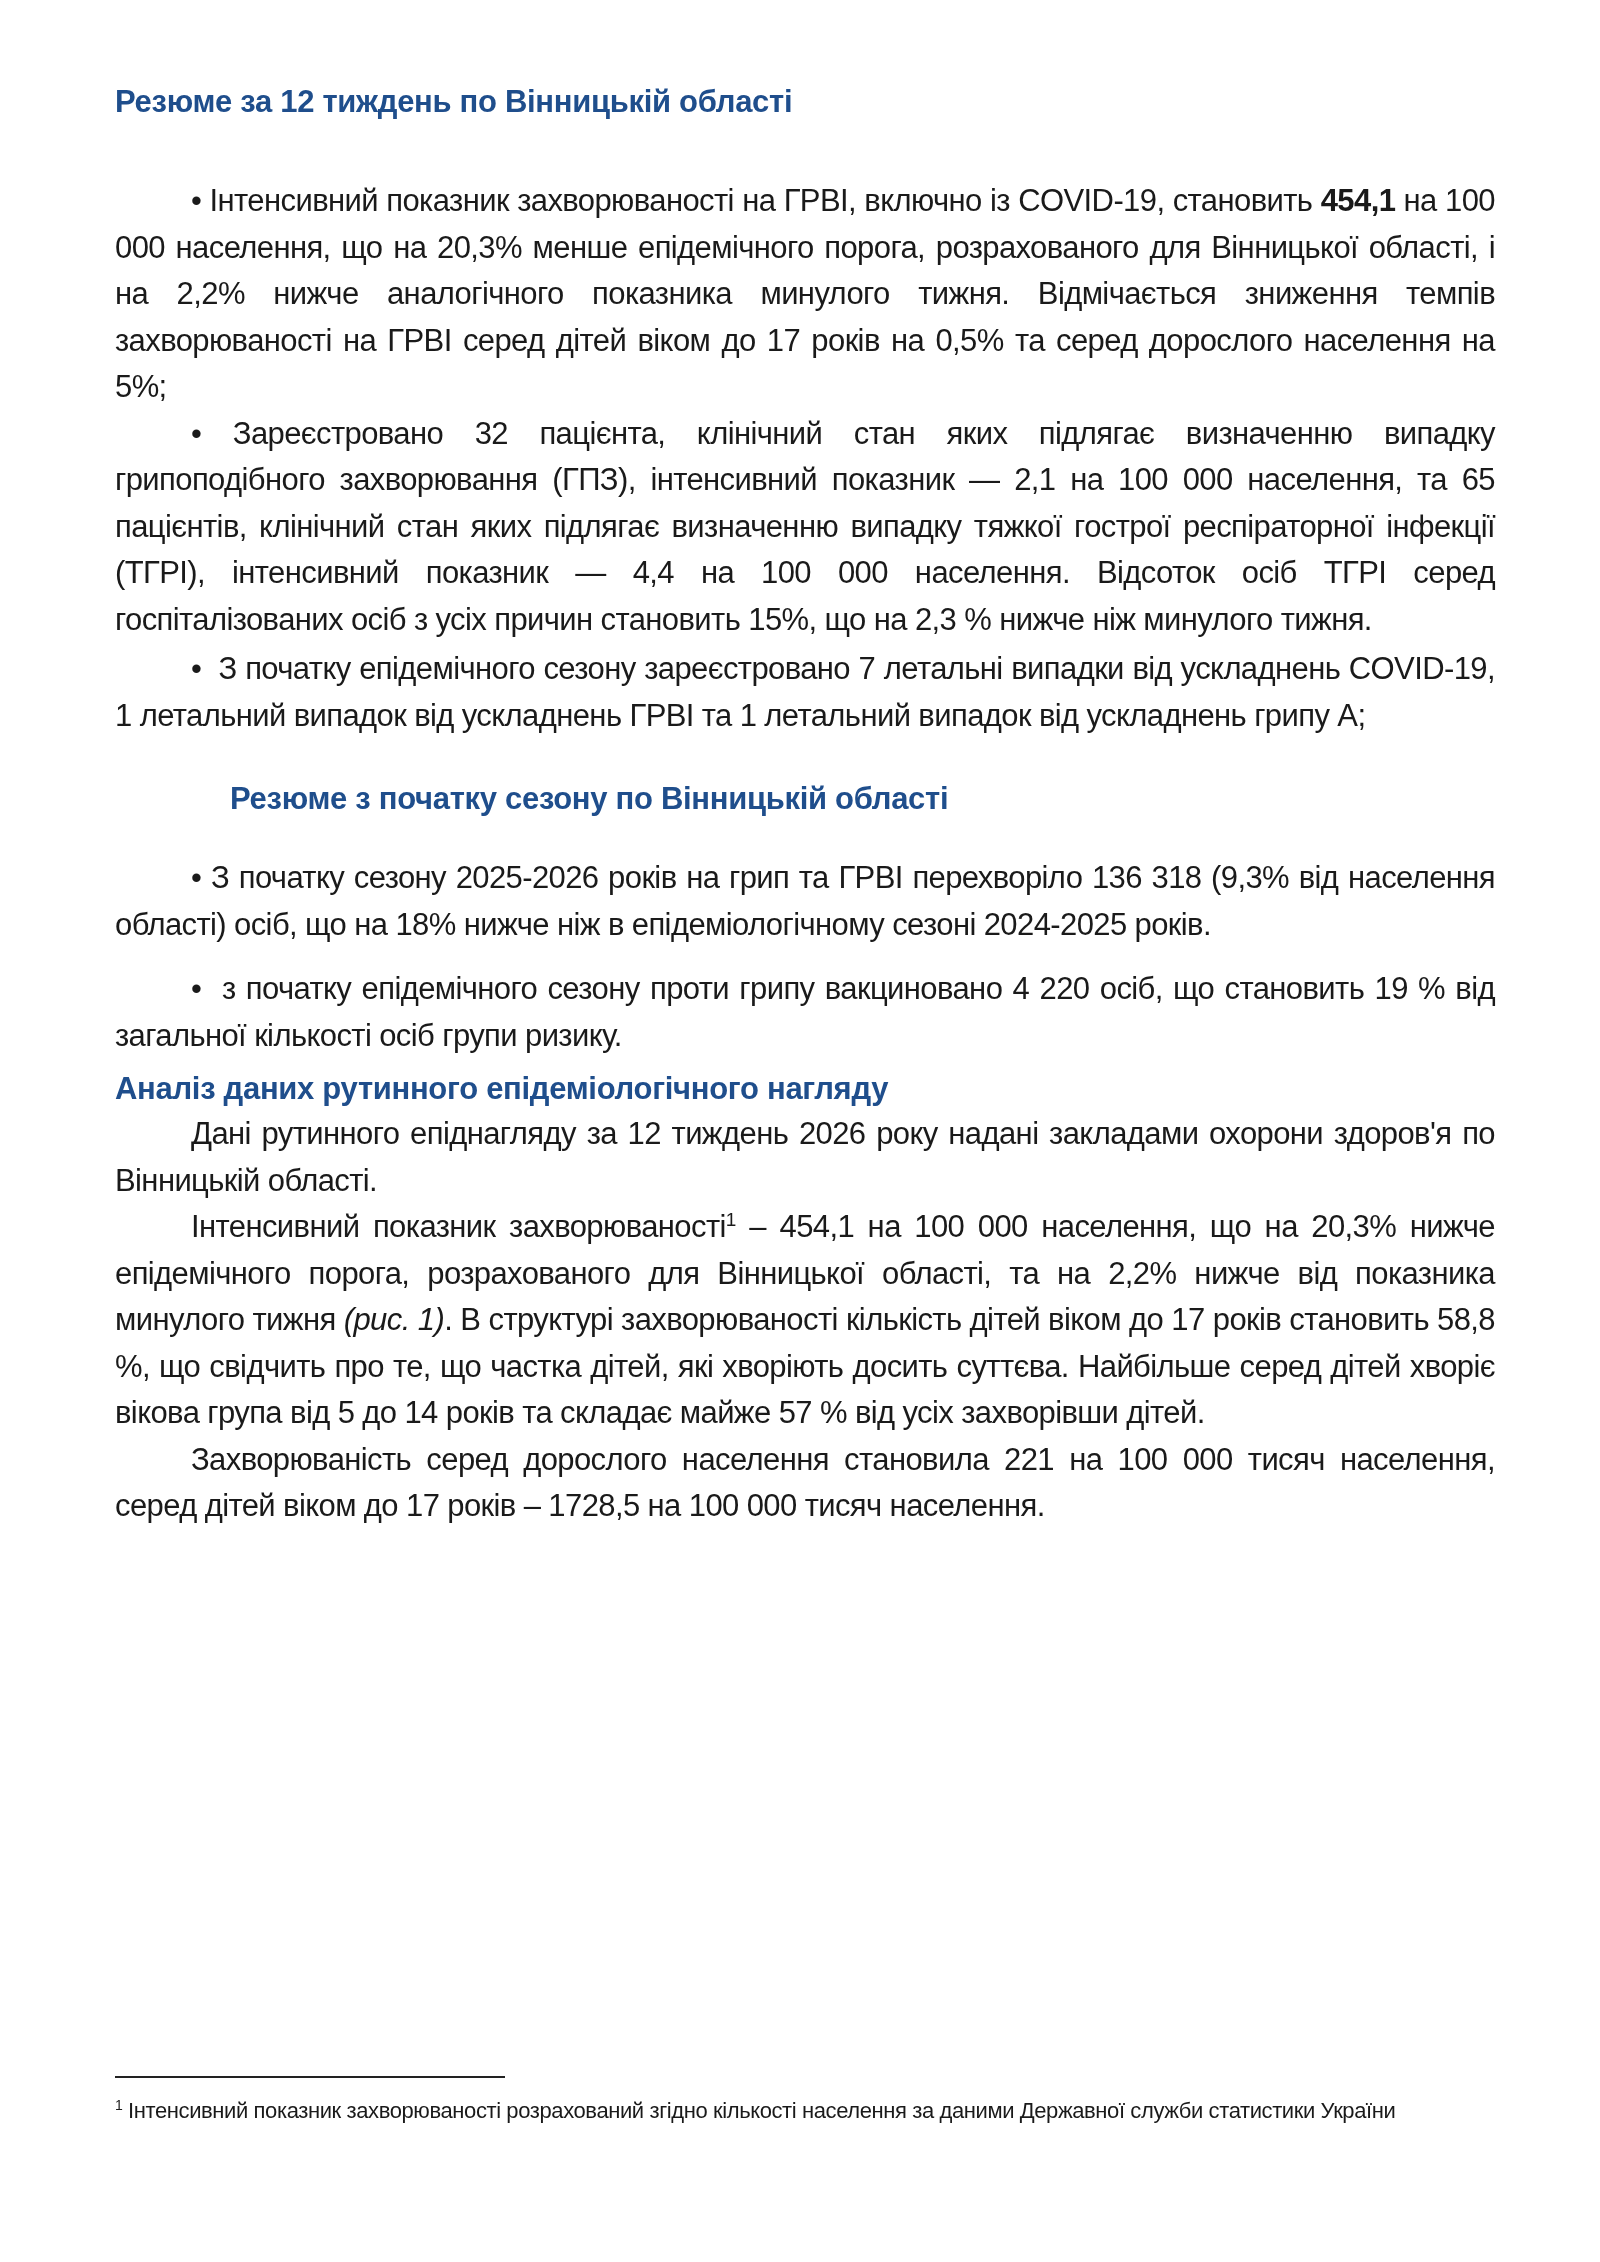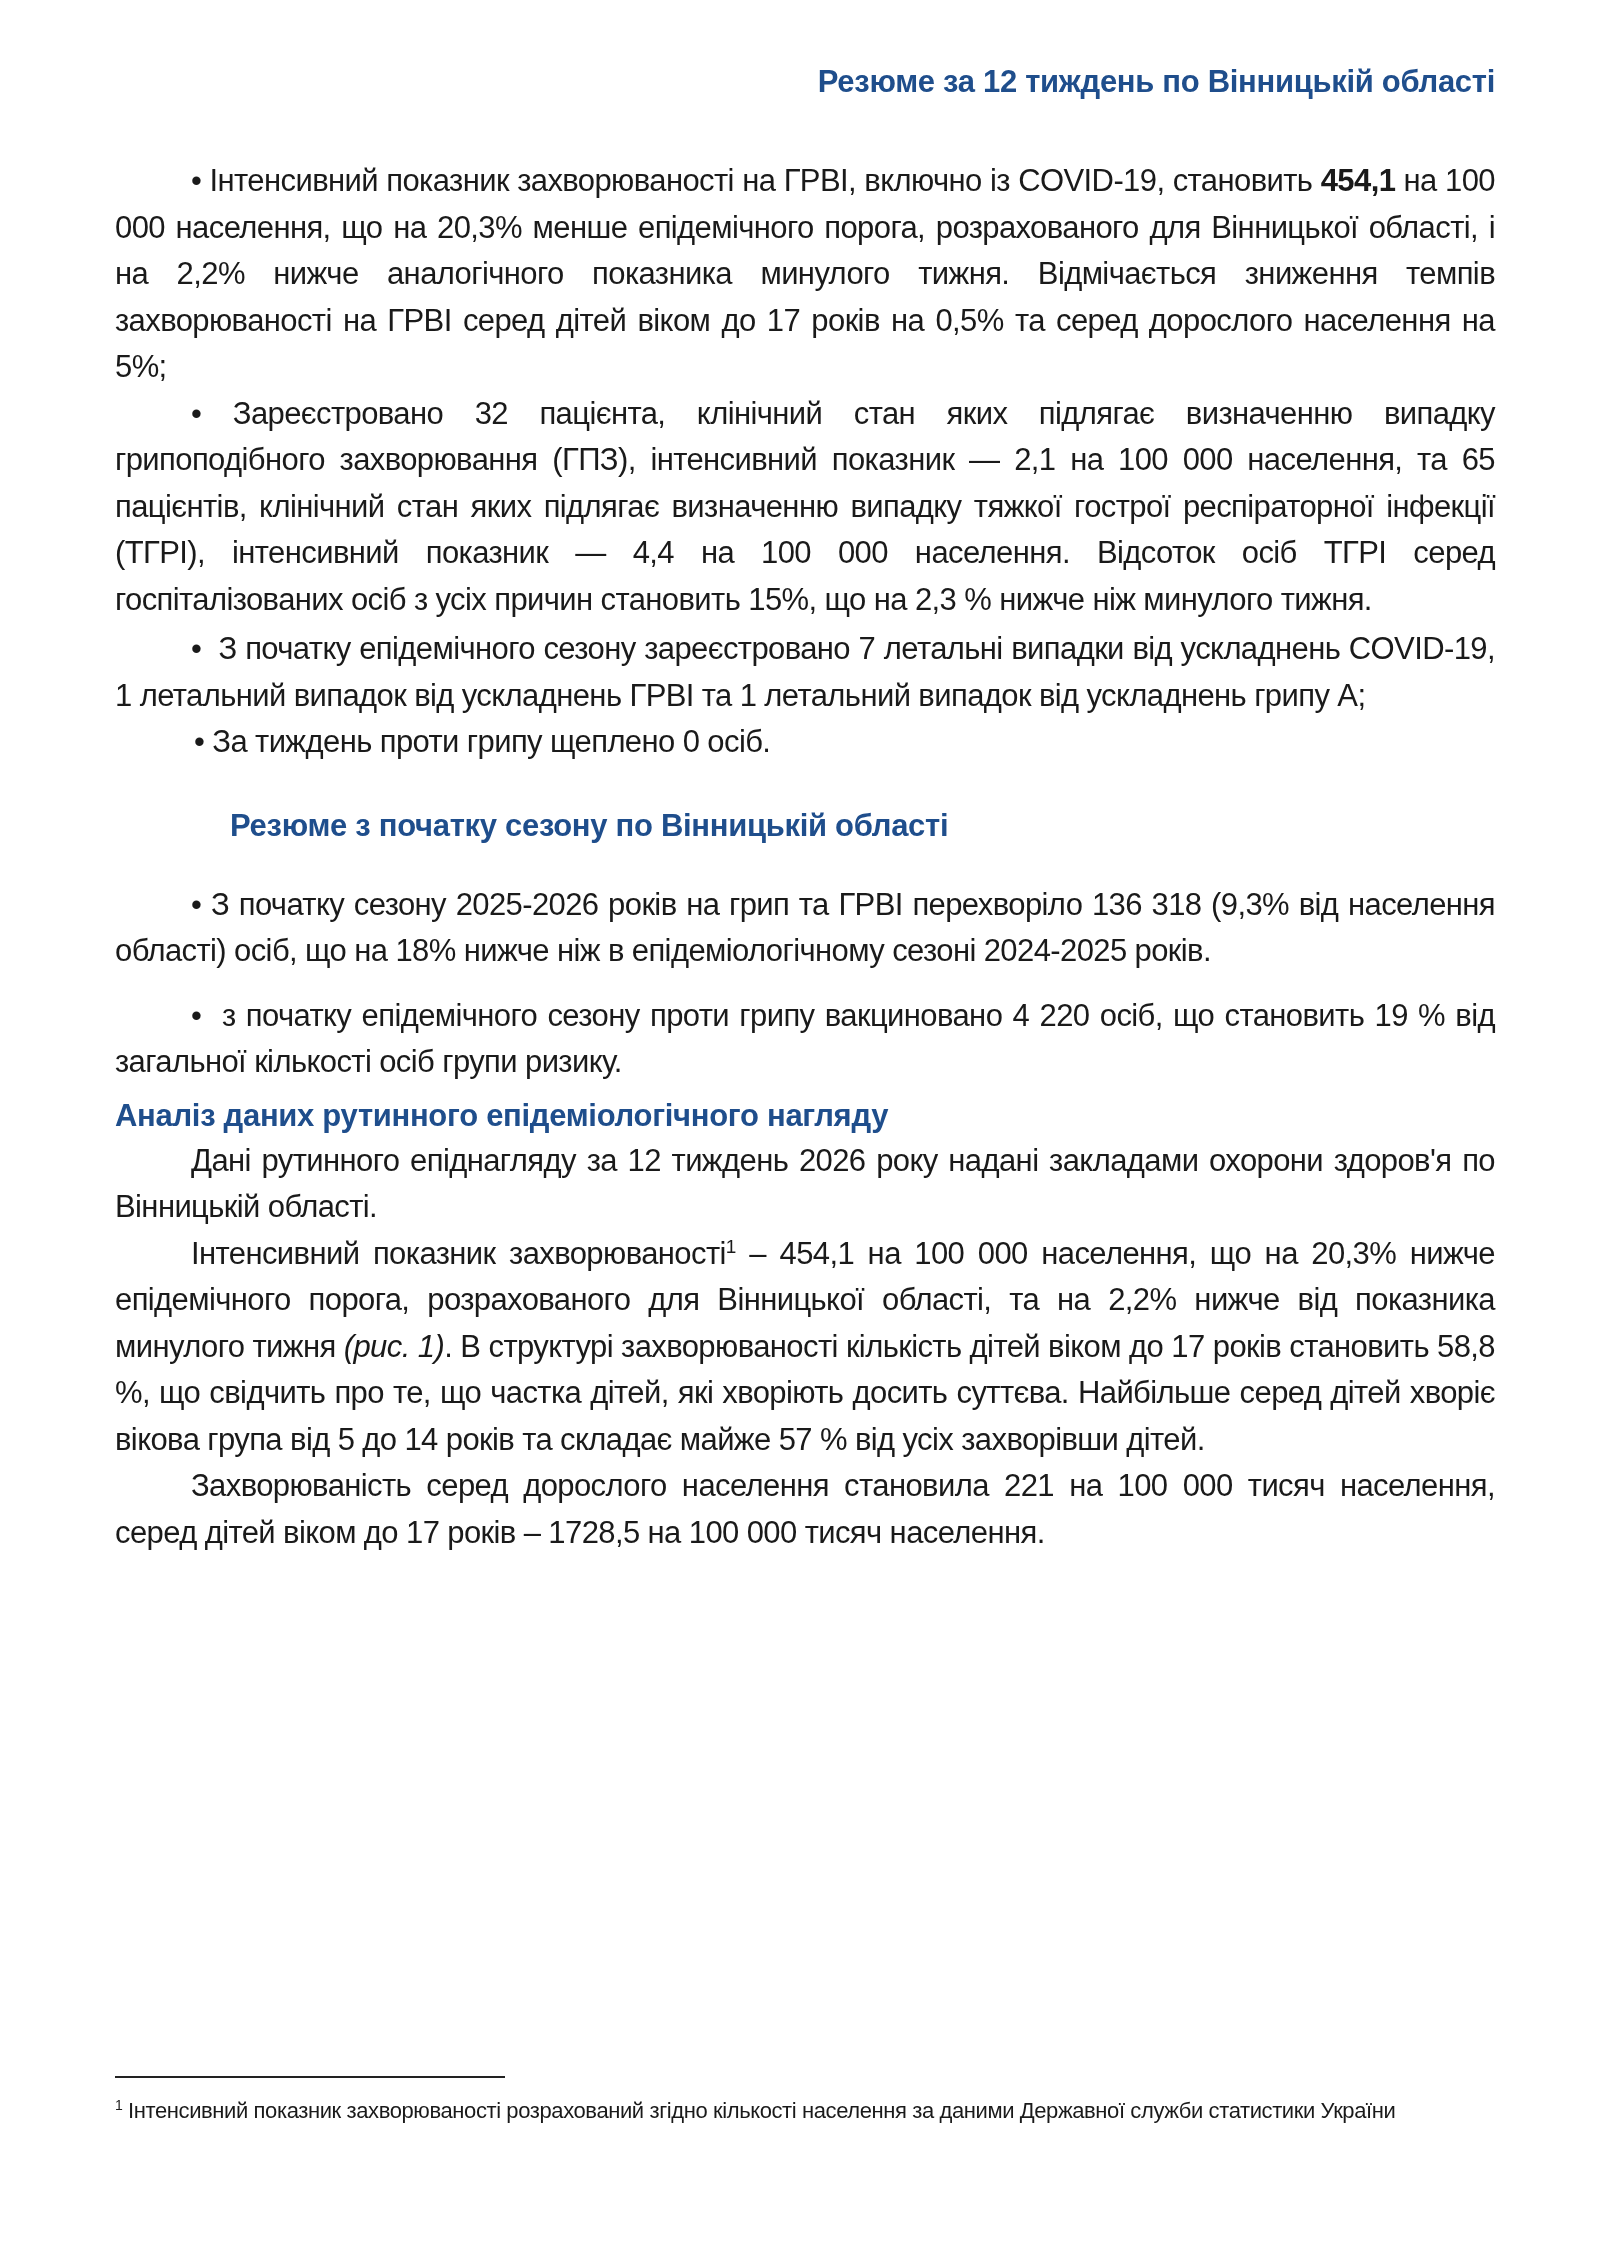--- a/index.html
+++ b/index.html
@@ -23,31 +23,30 @@
     sup { font-size: 19px; line-height: 0; }
     .fn-line { position: absolute; left: 115px; top: 2076px; width: 390px; height: 2px; background: #222; }
     .fn { position: absolute; left: 115px; top: 2094px; width: 1380px; font-size: 22px; line-height: 34px; letter-spacing: -0.4px; }
     .fn sup { font-size: 14px; }
   </style>
 </head>
 <body>
 
 <div class="page">
 
-  <h2 class="sec" style="margin-top:60px;text-align:right;">Резюме за 12 тиждень по Вінницькій області</h2>
+  <h2 class="sec" style="margin-top:80px;">Резюме за 12 тиждень по Вінницькій області</h2>
 
   <div style="height:54px"></div>
 
   <p class="p ind"><span>•</span> <span>Інтенсивний показник захворюваності на ГРВІ, включно із COVID-19, становить </span><b>454,1</b><span> на 100 000 населення, що на 20,3% менше епідемічного порога, розрахованого для Вінницької області, і на 2,2% нижче аналогічного показника минулого тижня. Відмічається зниження темпів захворюваності на ГРВІ серед дітей віком до 17 років на 0,5% та серед дорослого населення на 5%;</span></p>
 
   <p class="p ind"><span>•</span> <span>Зареєстровано 32 пацієнта, клінічний стан яких підлягає визначенню випадку грипоподібного захворювання (ГПЗ), інтенсивний показник — 2,1 на 100 000 населення, та 65 пацієнтів, клінічний стан яких підлягає визначенню випадку тяжкої гострої респіраторної інфекції (ТГРІ),  інтенсивний показник — 4,4 на 100 000 населення. Відсоток  осіб ТГРІ серед госпіталізованих осіб з  усіх причин становить 15%, що на 2,3 % нижче ніж минулого тижня.</span></p>
 
   <p class="p ind" style="margin-top:3px"><span>•</span>&nbsp; <span>З початку епідемічного сезону зареєстровано 7  летальні випадки від ускладнень COVID-19, 1 летальний випадок від ускладнень ГРВІ та 1 летальний випадок від ускладнень грипу А;</span></p>
 
-  <p class="p" style="padding-left:79px"><span>•</span> <span>За тиждень проти грипу щеплено 0 осіб.</span></p>
 
 
   <h2 class="sec" style="margin-top:38px; padding-left:115px;">Резюме з початку сезону по Вінницькій області</h2>
 
   <div style="height:34px"></div>
 
   <p class="p ind"><span>•</span> <span>З початку сезону 2025-2026 років на грип та ГРВІ перехворіло  136 318 (9,3% від населення області) осіб, що на 18% нижче ніж в епідеміологічному сезоні 2024-2025 років.</span></p>
 
   <p class="p ind" style="margin-top:18px"><span>•</span>&nbsp; <span>з початку епідемічного сезону проти грипу вакциновано 4 220 осіб, що становить 19 % від загальної кількості осіб групи ризику.</span></p>
 

